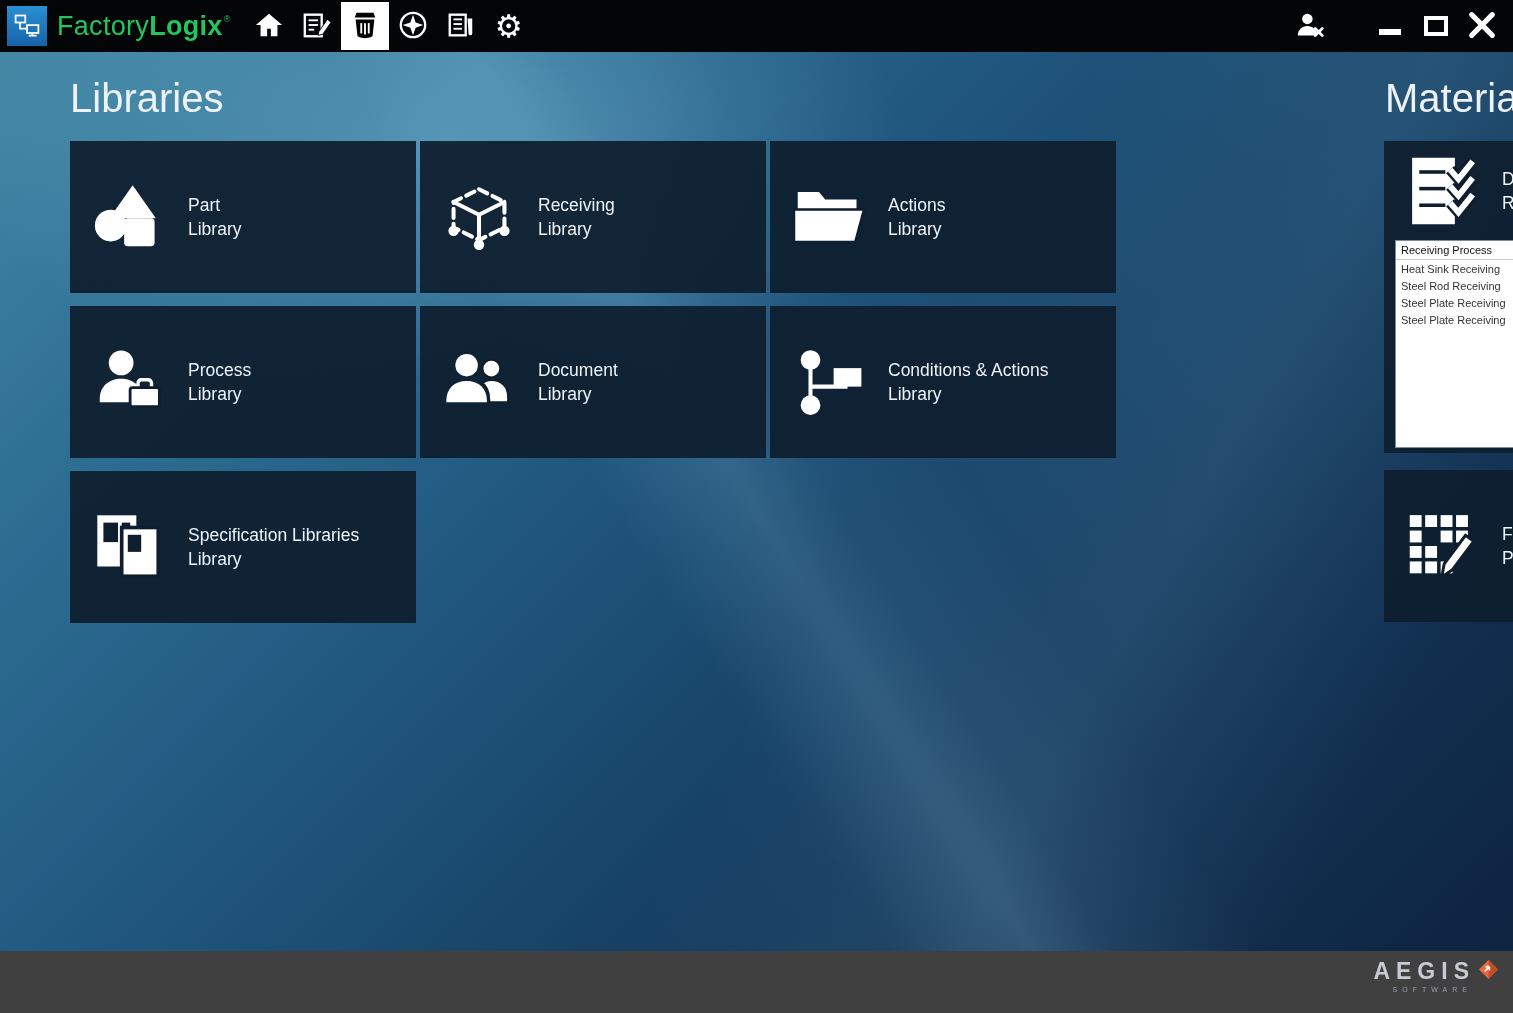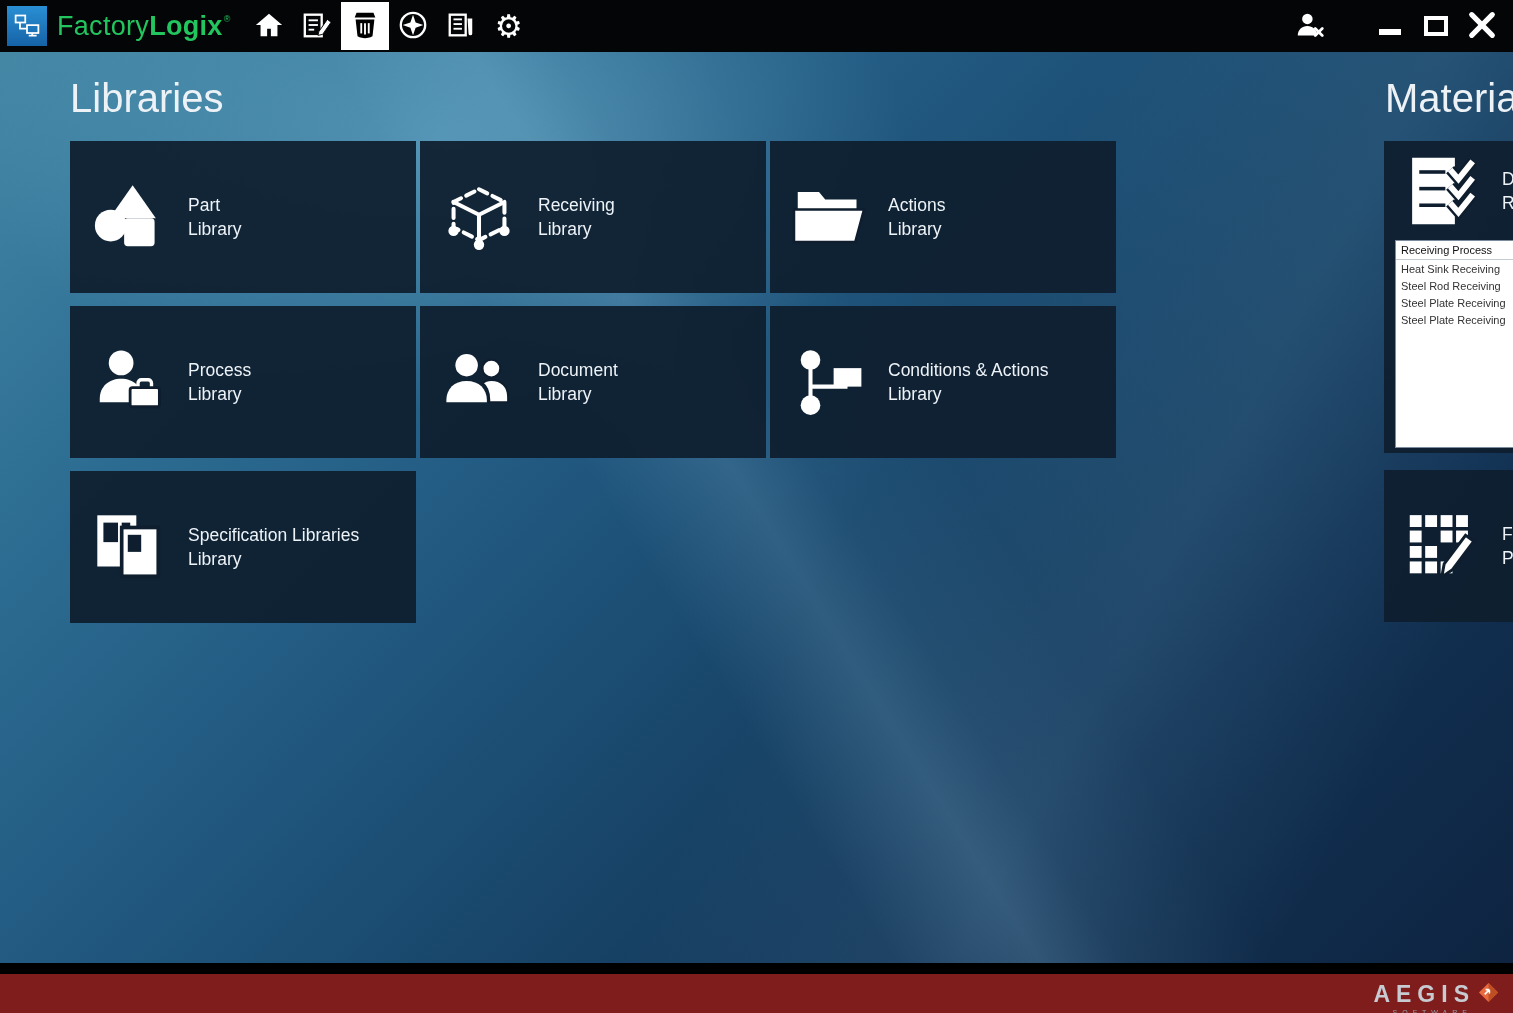--- a/index.html
+++ b/index.html
@@ -42,21 +42,21 @@
 
   .mat-tile{position:absolute;left:1384px;width:346px;background:rgba(14,30,46,.93);cursor:pointer}
   .mat-tile-1{top:89px;height:312px}
   .mat-tile-2{top:418px;height:152px;display:flex;align-items:center}
   .mat-top{height:99px;display:flex;align-items:center}
   .recv-list{margin:0 11px;height:208px;background:#fff;border:1px solid #7b8d9c;overflow:hidden}
   .recv-header{font-size:11px;color:#111;padding:3px 5px;border-bottom:1px solid #c3cbd2;white-space:nowrap}
   .recv-item{font-size:11px;color:#333;padding:3px 5px 2px;white-space:nowrap;cursor:pointer}
 
   
-  .footer{position:absolute;left:0;bottom:0;width:100%;height:39px;background:#7f1d1d}
+  .footer{position:absolute;left:0;bottom:0;width:100%;height:62px;background:#404040}
   .aegis{position:absolute;right:14px;top:8px;display:flex;flex-direction:column;align-items:flex-end}
   .aegis-row{display:flex;align-items:center;gap:3px}
   .aegis-name{font-size:23px;font-weight:700;letter-spacing:6px;color:#c7cbd1;line-height:1}
   .aegis-sub{font-size:7px;letter-spacing:5px;color:#97a0a9;margin-top:2px;margin-right:27px}
 </style>
 </head>
 <body>
 
 <div class="titlebar">
   <div class="logo">

